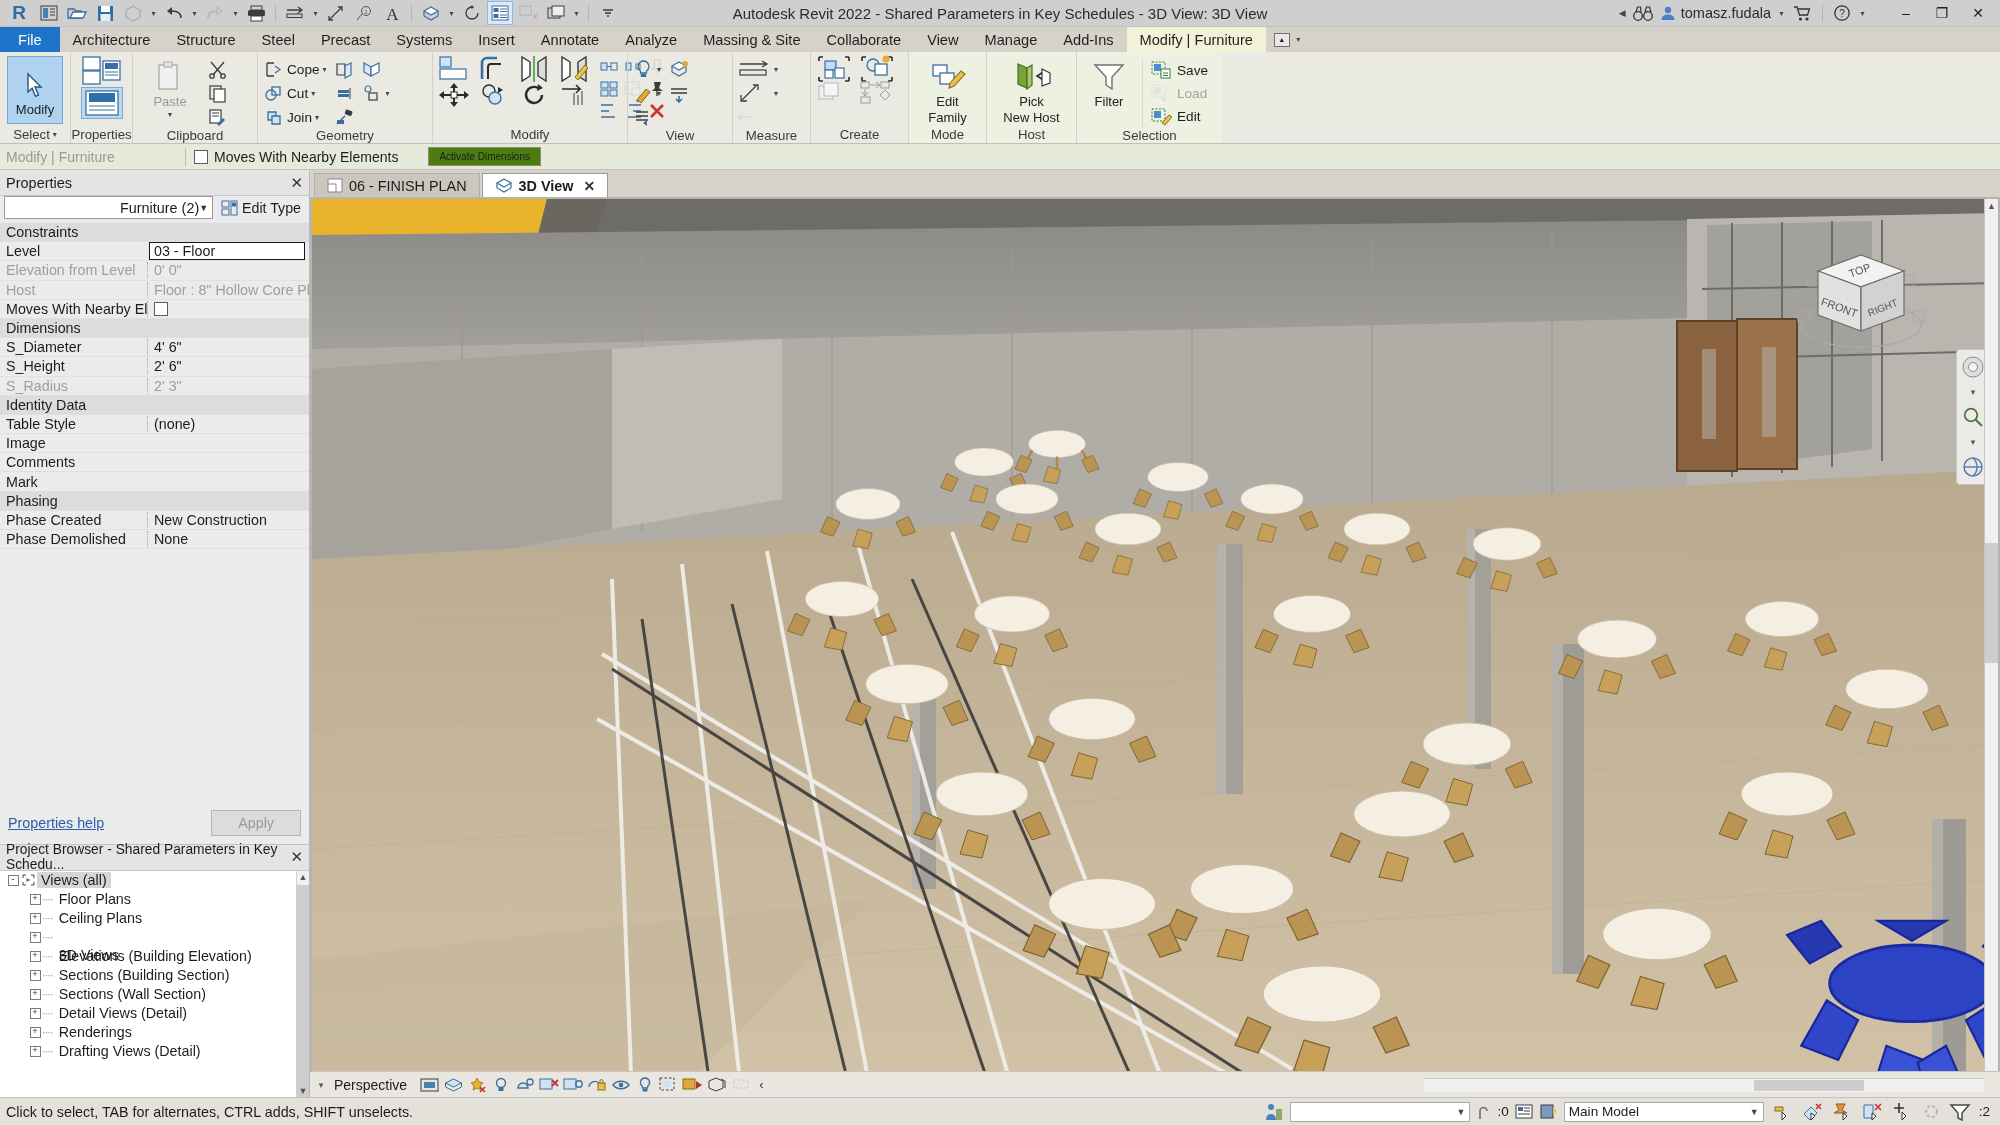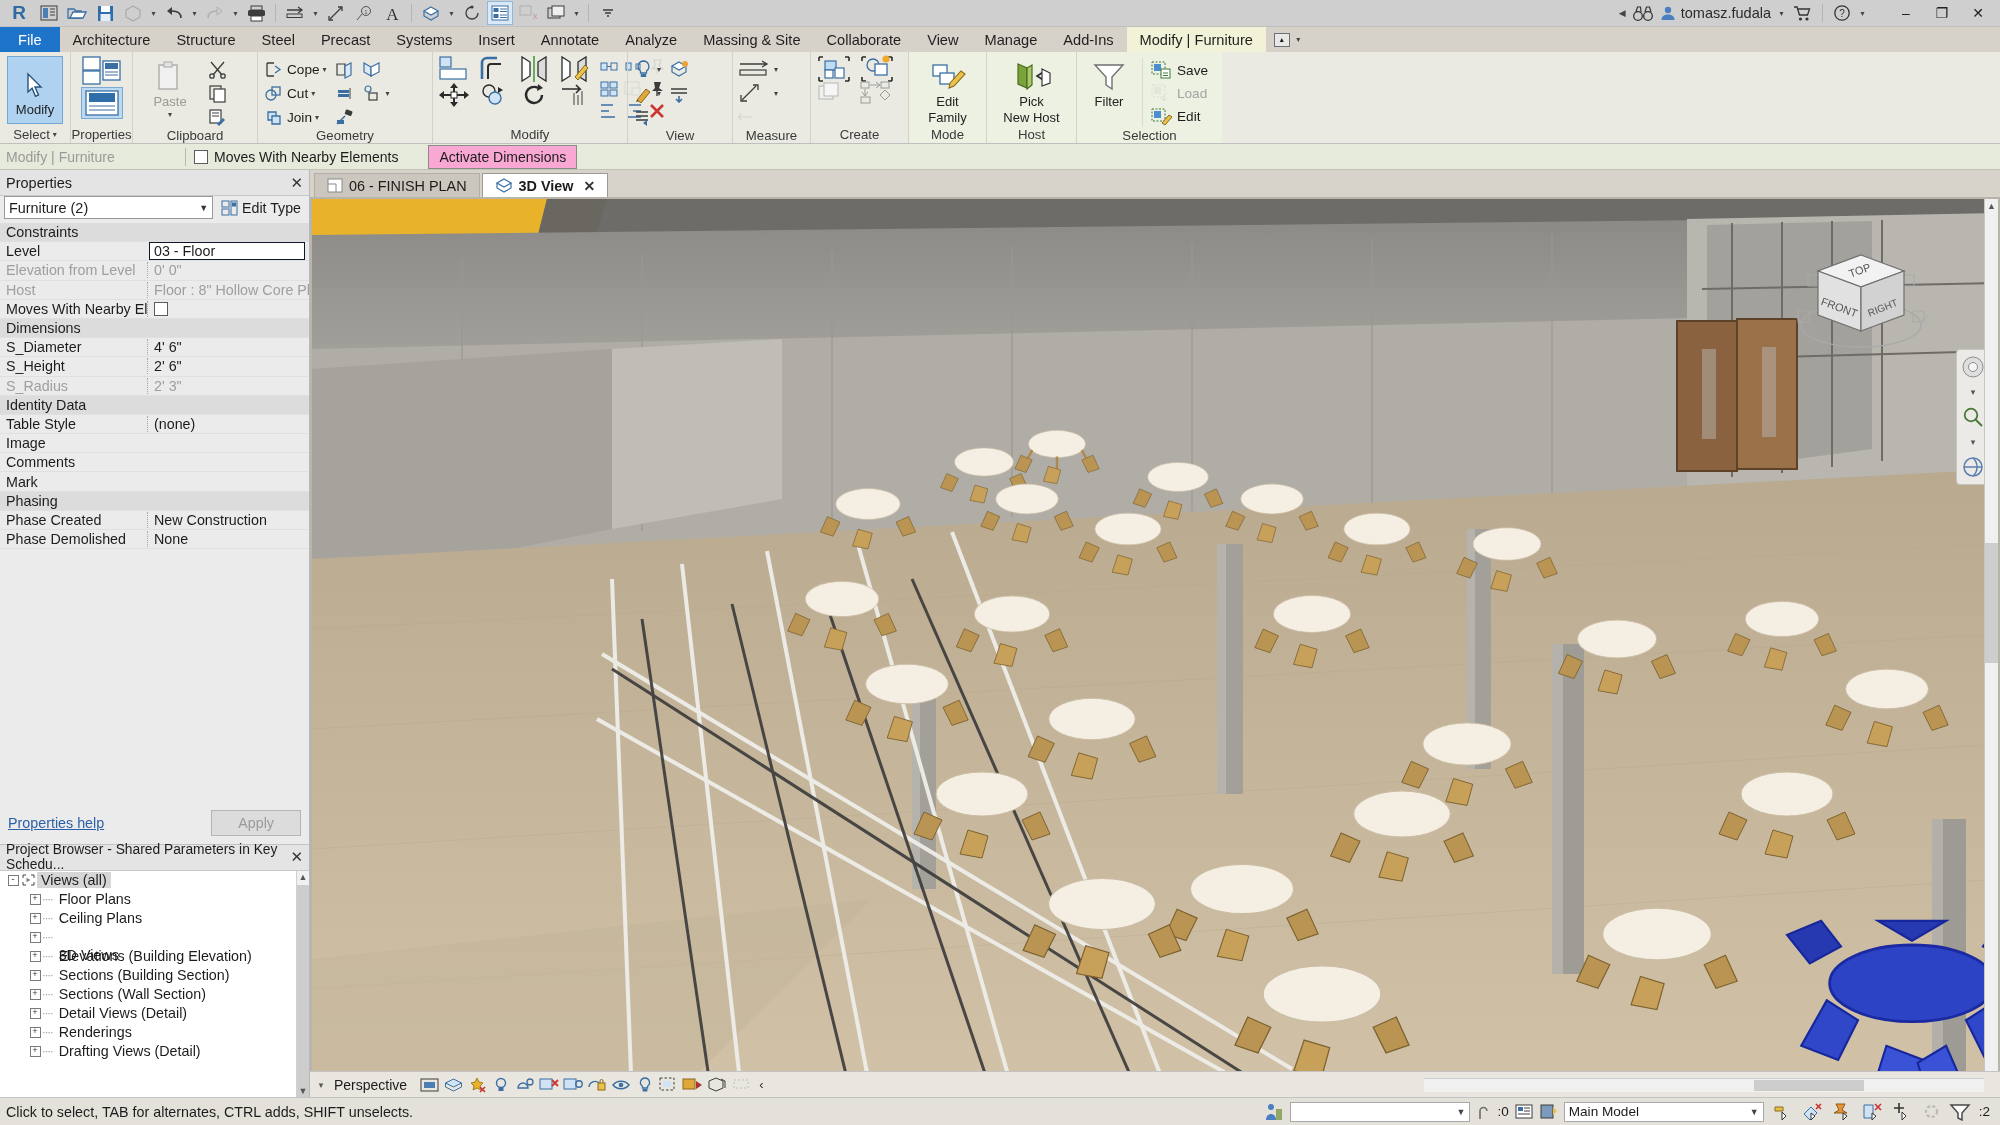--- a/index.html
+++ b/index.html
@@ -76,40 +76,40 @@
   .selrow.dim { color:#a3a3a3; }
 
   svg { display:block; }
 
   
   .optbar { height:26px; background:#e6eada; display:flex; align-items:center; font-size:14px; flex:none; border-bottom:1px solid #c3c3b6;}
   .optbar .ctxlbl { width:185px; padding-left:6px; color:#9a9a9a; }
   .optbar .vsep { width:1px; height:18px; background:#b9b9b0; margin-right:8px;}
   .chk { width:14px; height:14px; border:1px solid #5c5c5c; background:#fff; display:inline-block; margin-right:6px; vertical-align:-2px;}
   .actdim {
-    margin-left:30px; background:#f9a8d4; border:1px solid #8a8a8a; padding:3px 10px; font-size:14px;
+    margin-left:30px; background:#4d7c0f; border:1px solid #8a8a8a; padding:3px 10px; font-size:10px;
   }
 
   
   .main { flex:1; display:flex; min-height:0; background:#d9d5cd; }
 
   
   .leftcol { width:310px; display:flex; flex-direction:column; background:#ebebeb; flex:none; border-right:1px solid #b9b9b9;}
   .panel-head {
     height:26px; background:#e4e4e4; display:flex; align-items:center; padding:0 6px;
     font-size:14.5px; border-bottom:1px solid #c8c8c8;
   }
   .panel-head .x { margin-left:auto; font-size:15px; color:#333; }
   .prop-type { display:flex; gap:10px; padding:6px 8px 8px 6px; align-items:flex-start; background:#ebebeb;}
   .prop-thumb { width:72px; height:62px; background:#fff; border:1px solid #c8c8c8; display:flex; align-items:center; justify-content:center; flex:none;}
   .prop-name { font-size:14.6px; line-height:1.35; padding-top:8px; }
   .typesel { display:flex; align-items:center; gap:4px; padding:0 4px 4px 4px; }
   .combo {
     flex:1; height:23px; background:#fff; border:1px solid #9a9a9a; display:flex; align-items:center;
-    padding:0 4px; font-size:14.4px;
+    padding:0 4px; font-size:14.4px;text-align:right;
   }
   .combo .cv { flex:1; }
   .combo .arrow { font-size:9px; color:#333; }
   .editbtn { display:flex; align-items:center; gap:4px; font-size:14.2px; padding:0 4px;}
 
   .proplist { font-size:14.3px; background:#ebebeb; }
   .prow { display:flex; height:19.2px; align-items:center; border-bottom:1px solid #e0e0e0;}
   .prow .k { width:147px; padding-left:6px; white-space:nowrap; overflow:hidden; }
   .prow .v { flex:1; padding-left:6px; border-left:1px dotted #a9a9a9; white-space:nowrap; overflow:hidden;}
   .prow.grp { background:#dcdcdc; font-weight:normal; }
@@ -283,20 +283,21 @@
           </svg>
       </div>
       <div class="qa-caret">▾</div>
       <div class="qa-sep"></div>
       <div class="qa-btn">
         <svg width="16" height="16" viewBox="0 0 16 16">
             <path d="M3 5h10M5 8h6M7 11h2" stroke="#3c3c3c" stroke-width="1.4"></path>
           </svg>
       </div>
     </div>
+    <div class="title-text">Autodesk Revit 2022 - Shared Parameters in Key Schedules - 3D View: 3D View</div>
     <div class="tb-right">
       <span style="font-size:9px;color:#444;">◀</span>
       <span>
         <svg width="22" height="17" viewBox="0 0 22 17">
             <circle cx="6" cy="11" r="4.3" fill="none" stroke="#333" stroke-width="1.3"></circle>
             <circle cx="16" cy="11" r="4.3" fill="none" stroke="#333" stroke-width="1.3"></circle>
             <path d="M4 7l1.5-5h3L9 7M13 7l1.5-5h3L19 7" fill="none" stroke="#333" stroke-width="1.2"></path>
           </svg>
       </span>
       <span class="tb-user">

